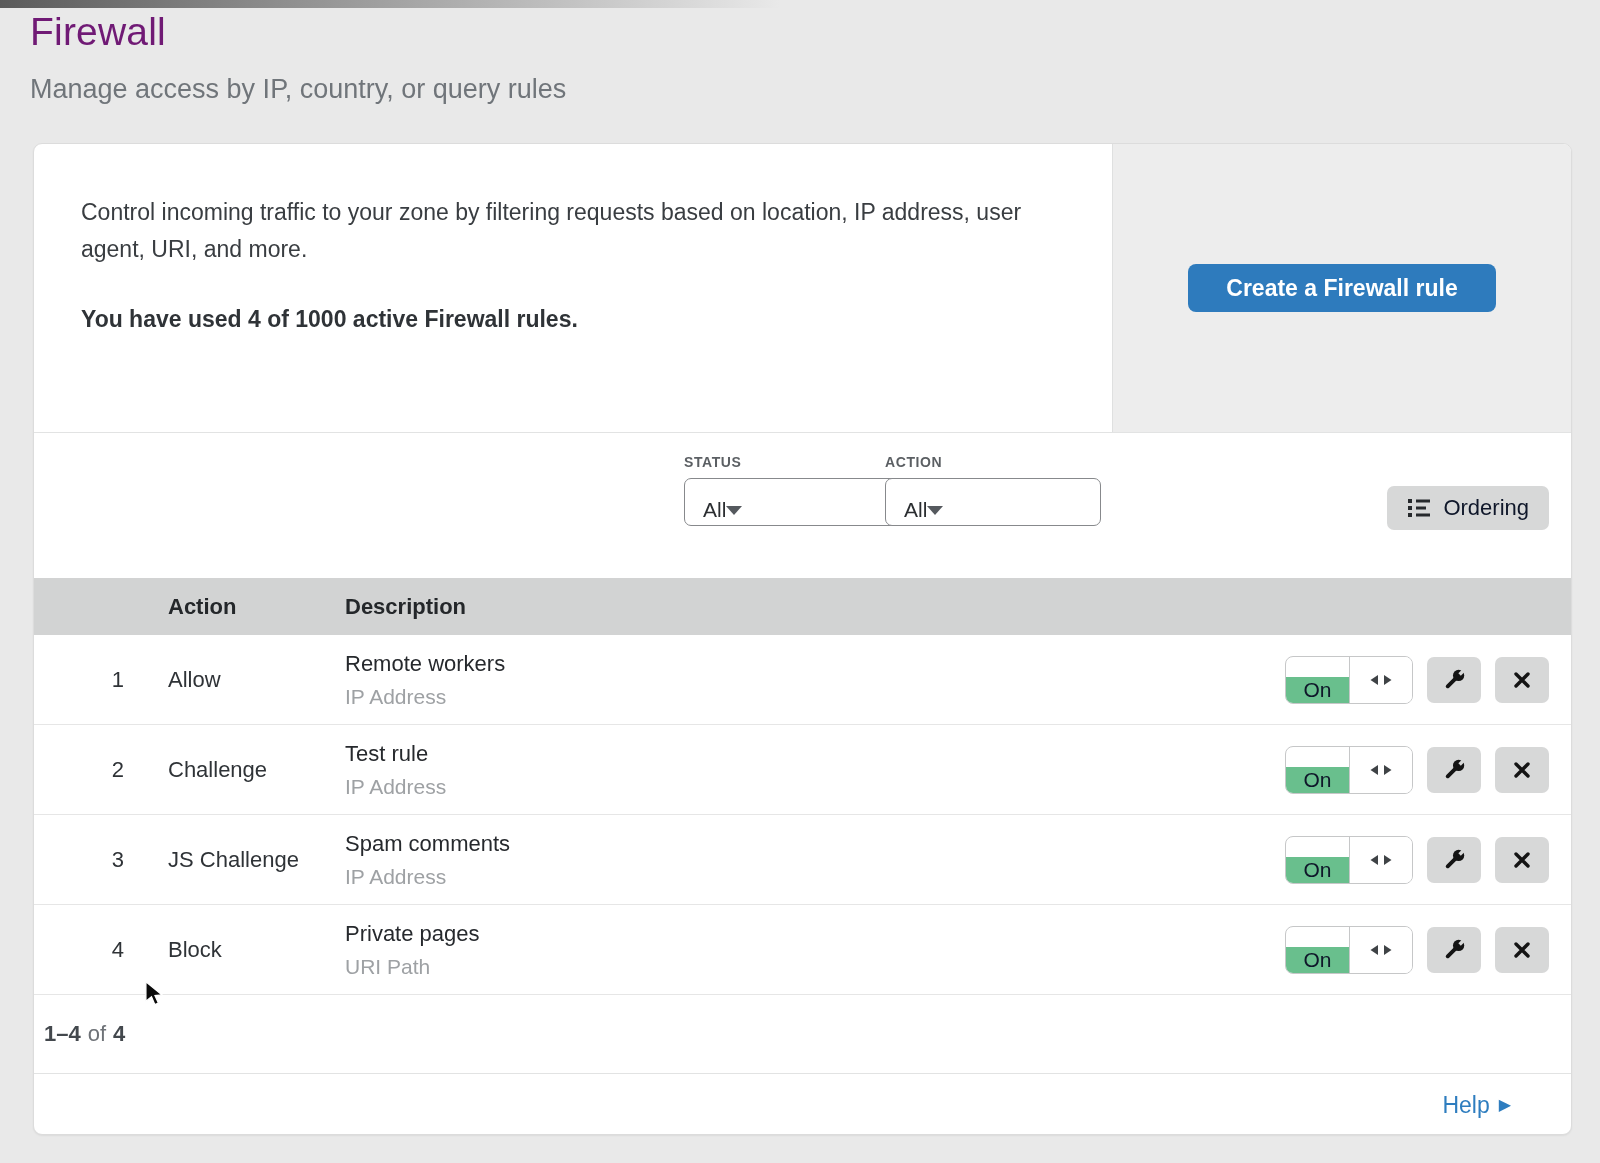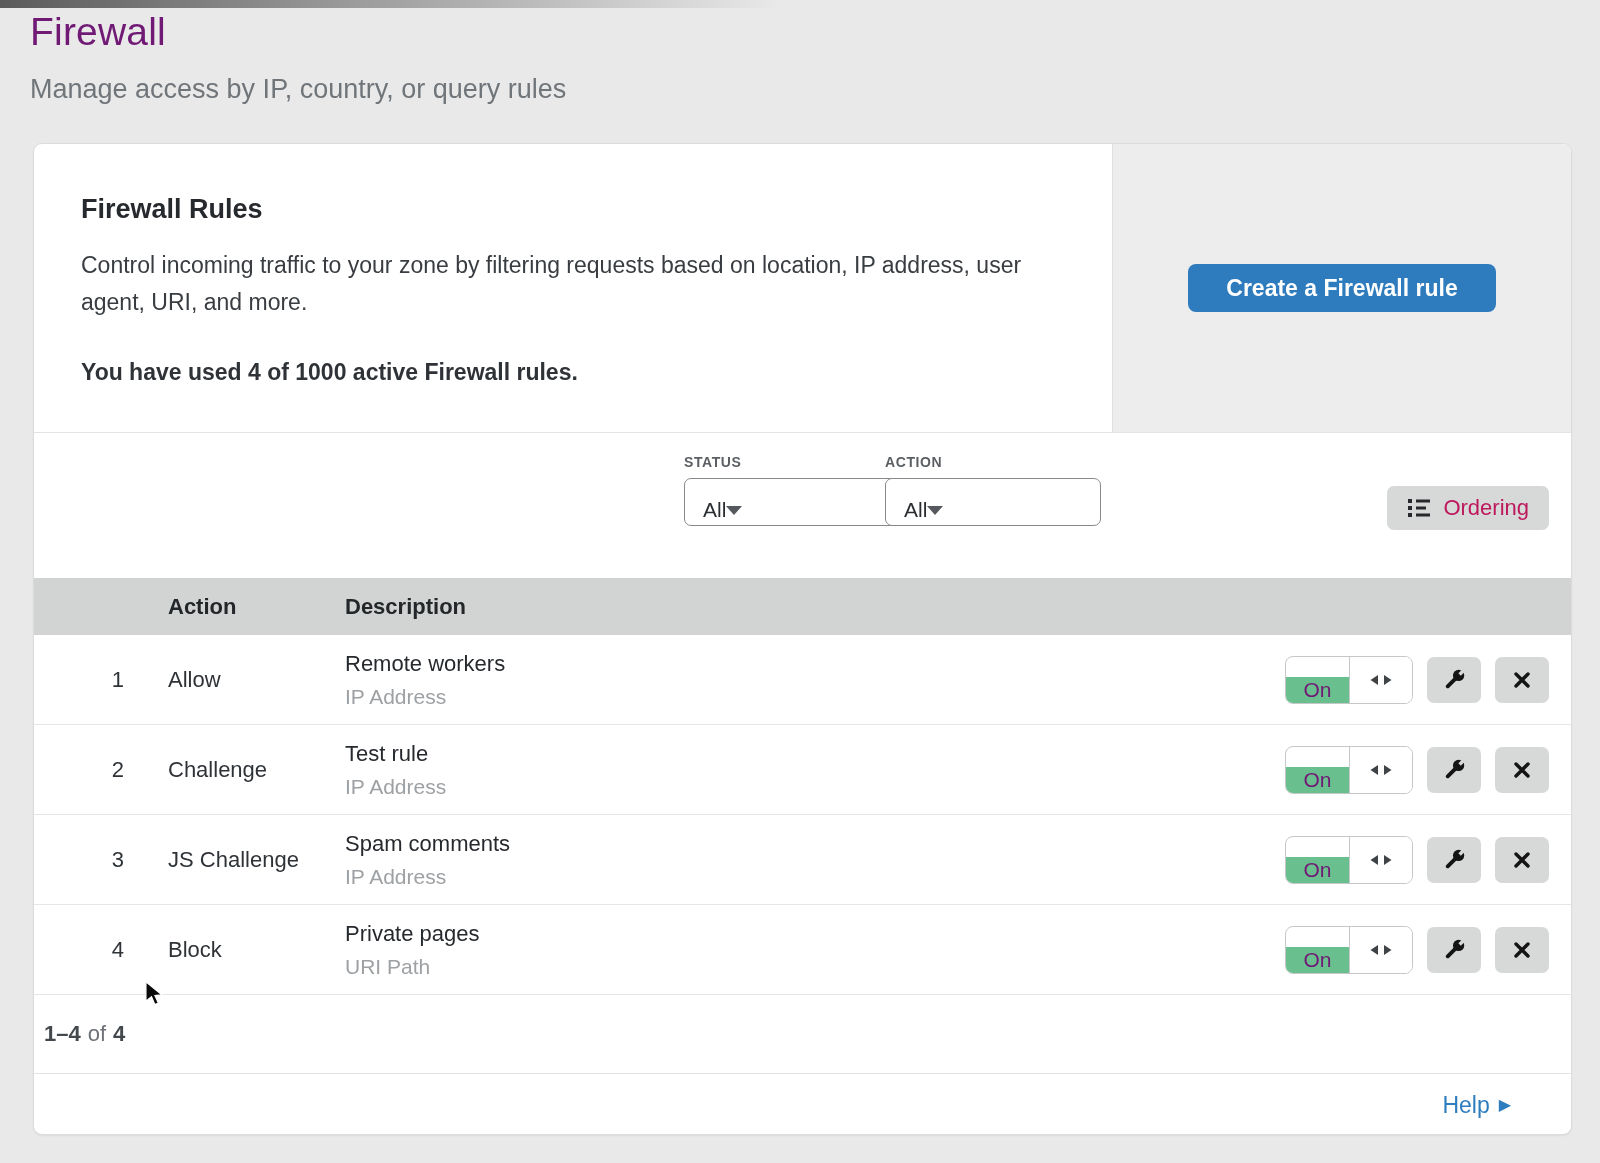--- a/index.html
+++ b/index.html
@@ -41,34 +41,34 @@
   .text-input{position:relative;height:48px;border:1px solid#87898c;border-radius:7px;box-sizing:border-box;background:#fff;}
   .text-input input{position:absolute;left:44px;top:0;width:calc(100% - 56px);height:100%;border:none;outline:none;
     font-family:inherit;font-size:21px;color:#33373b;background:transparent;}
   .text-input input::placeholder{color:#9b9ea1;}
   .search-icon{position:absolute;left:14px;top:12px;}
   .select{height:48px;border:1px solid #87898c;border-radius:7px;box-sizing:border-box;background:#fff;
     display:flex;align-items:center;padding:16px 16px 0 18px;cursor:pointer;}
   .select .value{font-size:21px;color:#2b2e31;}
   .caret{width:0;height:0;border-left:8px solid transparent;border-right:8px solid transparent;border-top:9px solid #55595e;}
   .btn-ordering{position:absolute;right:22px;top:53px;height:44px;background:#d7d8d8;border:none;border-radius:7px;
-    display:flex;align-items:center;gap:12px;padding:0 20px;font-family:inherit;font-size:22px;color:#be185d;cursor:pointer;}
+    display:flex;align-items:center;gap:12px;padding:0 20px;font-family:inherit;font-size:22px;color:#0f172a;cursor:pointer;}
 
   
   .thead{display:flex;align-items:center;height:57px;background:#d2d3d3;font-size:22px;font-weight:700;color:#24272a;}
   .col-num{width:90px;text-align:right;flex:none;}
   .col-action{width:177px;margin-left:44px;flex:none;}
   .col-desc{flex:1;}
   .rule-row{display:flex;align-items:center;height:90px;border-bottom:1px solid #e6e6e6;
     box-sizing:border-box;padding-right:22px;font-size:22px;color:#2f3337;}
   .desc-title{font-size:22px;color:#26292d;}
   .desc-sub{font-size:21px;color:#9ea1a4;margin-top:8px;}
   .row-controls{display:flex;align-items:center;gap:14px;flex:none;}
   .toggle{display:flex;height:46px;border:1px solid #c6c7c8;border-radius:8px;overflow:hidden;cursor:pointer;background:#fff;}
-  .toggle-on{width:63px;background:#69bf8d;color:#701a75;font-size:21px;display:flex;align-items:center;justify-content:center;margin-top:20px;}
+  .toggle-on{width:63px;background:#69bf8d;color:#0f172a;font-size:21px;display:flex;align-items:center;justify-content:center;margin-top:20px;}
   .toggle-arrows{width:63px;background:#fff;border-left:1px solid #c6c7c8;display:flex;align-items:center;justify-content:center;box-sizing:border-box;}
   .icon-btn{width:54px;height:46px;background:#d7d8d8;border:none;border-radius:7px;
     display:flex;align-items:center;justify-content:center;cursor:pointer;padding:0;}
 
   
   .pagination{height:78px;display:flex;align-items:center;padding-left:10px;font-size:22px;color:#6e7277;}
   .pagination .strong{font-weight:700;color:#43484d;}
   .pagination .of{margin:0 7px;}
   .help-row{height:62px;border-top:1px solid #e2e3e3;display:flex;align-items:center;justify-content:flex-end;padding-right:60px;}
   .help-link{display:flex;align-items:center;gap:9px;color:#2e7dbf;font-size:23px;text-decoration:none;cursor:pointer;}
@@ -84,21 +84,20 @@
 
   <div class="page-header">
     <h1>Firewall</h1>
     <div class="subtitle">Manage access by IP, country, or query rules</div>
   </div>
 
   <div class="card">
 
     <section class="intro">
       <div class="intro-left">
-        <h2>Firewall Rules</h2>
         <p>Control incoming traffic to your zone by filtering requests based on location, IP address, user agent, URI, and more.</p>
         <p class="usage">You have used 4 of 1000 active Firewall rules.</p>
       </div>
       <div class="intro-right">
         <button class="btn-primary">Create a Firewall rule</button>
       </div>
     </section>
 
     <section class="filters">
 

